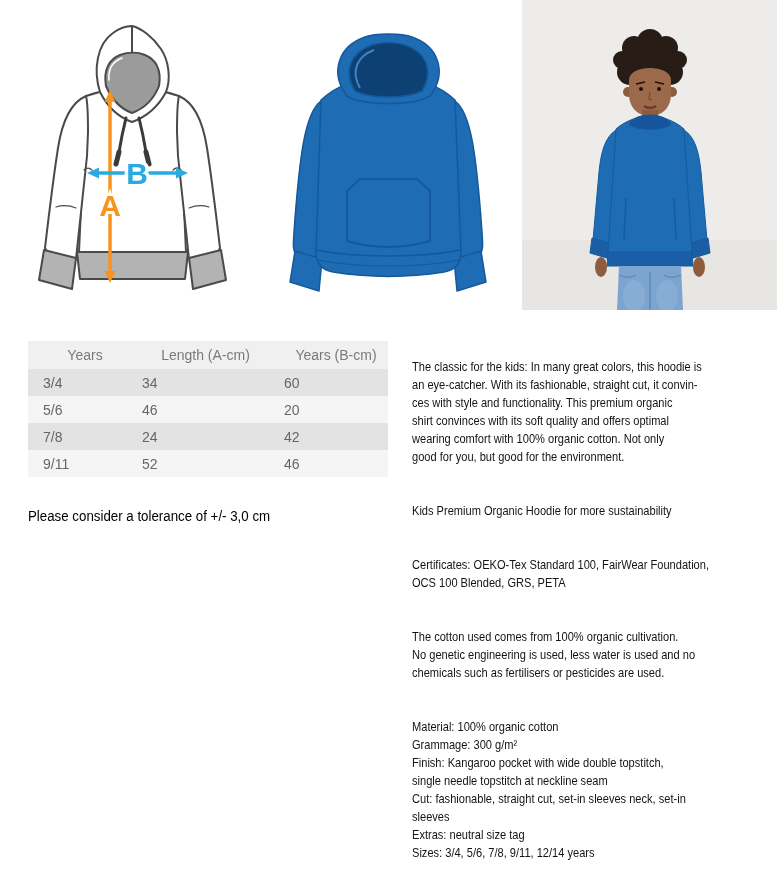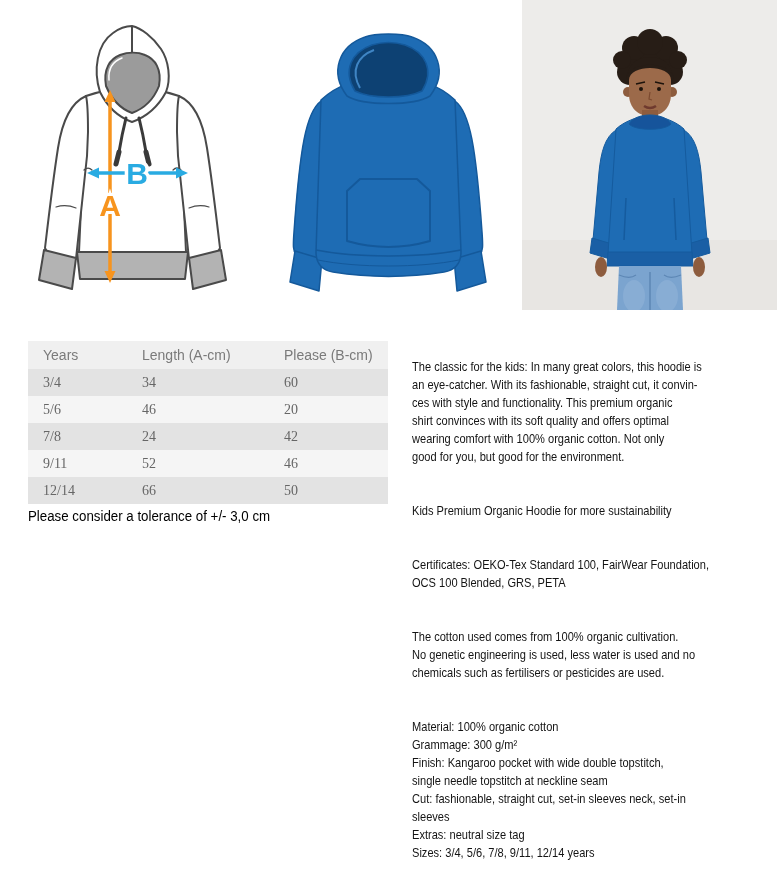--- a/index.html
+++ b/index.html
@@ -9,24 +9,24 @@
 
   .top-row { position:absolute; left:0; top:0; width:777px; height:310px; display:flex; }
   .panel { height:310px; position:relative; }
   .panel.diagram { width:255px; background:#fff; }
   .panel.product { width:267px; background:#fff; }
   .panel.model   { width:255px; }
 
   .size-section { position:absolute; left:28px; top:341px; width:360px; }
   table.size-chart { width:360px; border-collapse:collapse; table-layout:fixed; font-size:14px; }
   table.size-chart th {
-    font-weight:400; color:#7a7a7a; text-align:left;
+    font-weight:400; color:#7a7a7a; text-align:center;
     background:#f0f0f0; height:28px; padding-left:15px;
   }
-  table.size-chart td { color:#666; height:27px; padding-left:15px;font-family:Liberation Serif, serif; }
+  table.size-chart td { color:#666; height:27px; padding-left:15px; }
   table.size-chart tbody tr:nth-child(odd) td  { background:#e3e3e3; }
   table.size-chart tbody tr:nth-child(even) td { background:#f5f5f5; }
 
   .tolerance {
     position:absolute; left:28px; top:508px; font-size:14px; color:#000;
     transform:scaleX(0.95); transform-origin:left top; white-space:nowrap;
   }
 
   .description {
     position:absolute; left:412px; top:340px; width:424px;
@@ -152,21 +152,21 @@
     <table class="size-chart">
       <colgroup>
           <col style="width:99px">
           <col style="width:142px">
           <col style="width:119px">
         </colgroup>
       <thead>
         <tr>
           <th>Years</th>
           <th>Length (A-cm)</th>
-          <th>Please (B-cm)</th>
+          <th>Years (B-cm)</th>
         </tr>
       </thead>
       <tbody>
         <tr>
           <td>3/4</td>
           <td>34</td>
           <td>60</td>
         </tr>
         <tr>
           <td>5/6</td>
@@ -175,25 +175,20 @@
         </tr>
         <tr>
           <td>7/8</td>
           <td>24</td>
           <td>42</td>
         </tr>
         <tr>
           <td>9/11</td>
           <td>52</td>
           <td>46</td>
-        </tr>
-        <tr>
-          <td>12/14</td>
-          <td>66</td>
-          <td>50</td>
         </tr>
       </tbody>
     </table>
   </div>
 
   <div class="tolerance">Please consider a tolerance of +/- 3,0 cm</div>
 
   <div class="description">
     <p>The classic for the kids: In many great colors, this hoodie is
 an eye-catcher. With its fashionable, straight cut, it convin-

